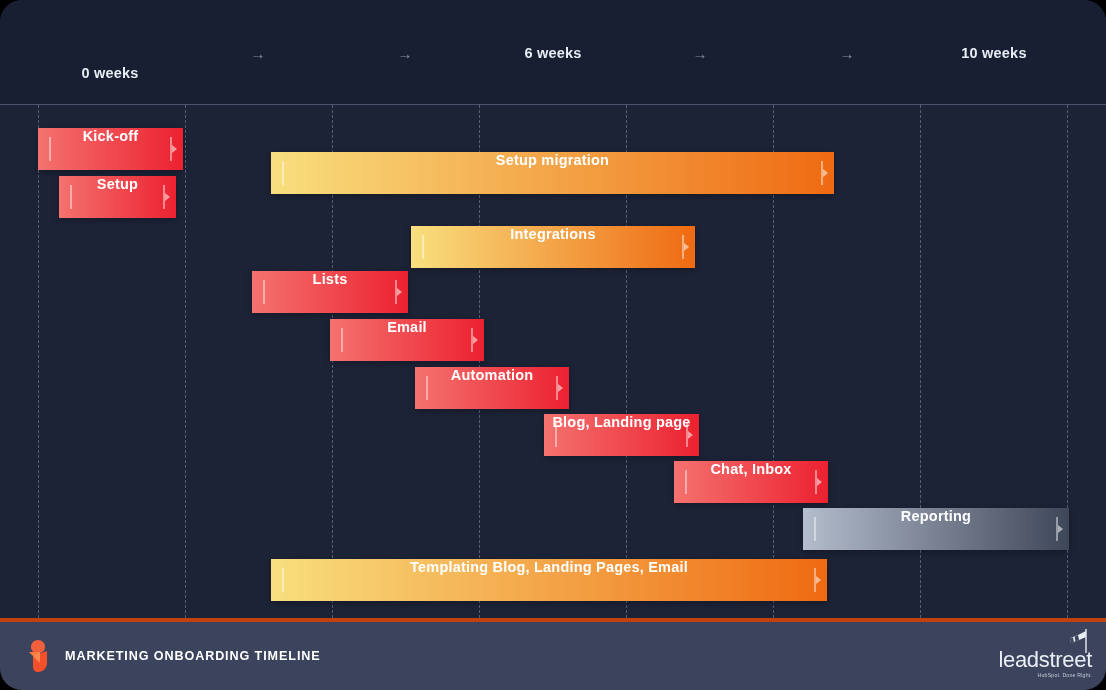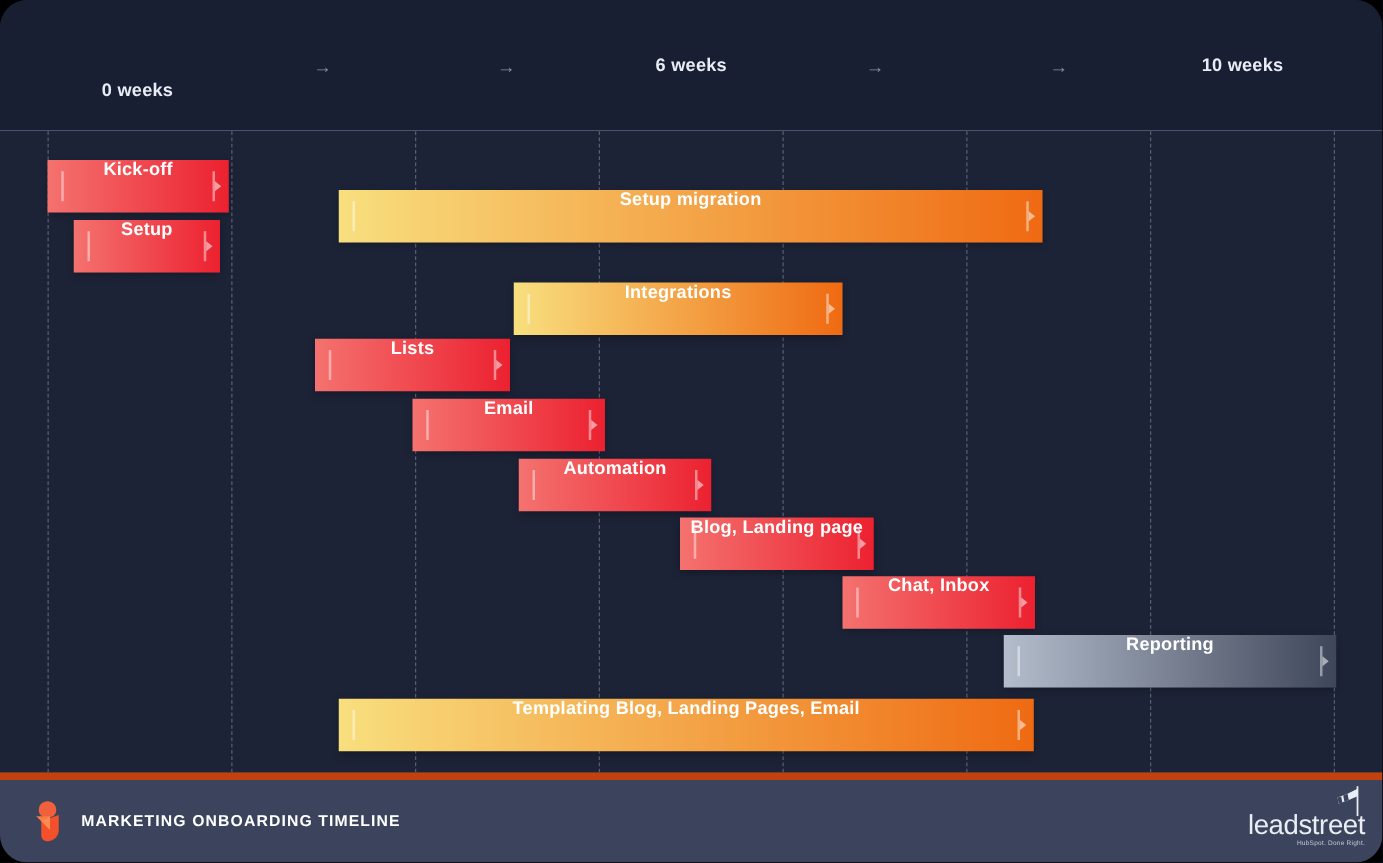--- a/index.html
+++ b/index.html
@@ -97,21 +97,21 @@
     border-top: 4px solid transparent;
     border-bottom: 4px solid transparent;
     border-left: 5px solid rgba(255,255,255,0.55);
   }
 
   
   #footer {
     position: absolute; left: 0; bottom: 0;
     width: 1106px; height: 72px;
     background: #3b445c;
-    border-top: 6px solid #c2410c;
+    border-top: 4px solid #c2410c;
     display: flex;
     align-items: center;
   }
   #footer-logo-mark {
     margin-left: 23px;
     width: 30px; height: 34px;
     position: relative;
   }
   #footer-title {
     margin-left: 12px;
@@ -179,21 +179,21 @@
       <div class="bar" style="left: 49px; width: 117px; top: 71px; background: linear-gradient(90deg, rgb(244, 114, 111) 0%, rgb(236, 33, 48) 100%); margin-left: 10px;">
         <span class="tick-start"></span>
         <span class="bar-label">Setup</span>
         <span class="tick-end"></span>
       </div>
       <div class="bar" style="left: 271px; width: 563px; top: 47px; background: linear-gradient(90deg, rgb(248, 223, 126) 0%, rgb(239, 106, 18) 100%);">
         <span class="tick-start"></span>
         <span class="bar-label">Setup migration</span>
         <span class="tick-end"></span>
       </div>
-      <div class="bar" style="left: 411px; width: 263px; top: 121px; background: linear-gradient(90deg, rgb(248, 223, 126) 0%, rgb(239, 106, 18) 100%);">
+      <div class="bar" style="left: 411px; width: 284px; top: 121px; background: linear-gradient(90deg, rgb(248, 223, 126) 0%, rgb(239, 106, 18) 100%);">
         <span class="tick-start"></span>
         <span class="bar-label">Integrations</span>
         <span class="tick-end"></span>
       </div>
       <div class="bar" style="left: 252px; width: 156px; top: 166px; background: linear-gradient(90deg, rgb(244, 114, 111) 0%, rgb(236, 33, 48) 100%);">
         <span class="tick-start"></span>
         <span class="bar-label">Lists</span>
         <span class="tick-end"></span>
       </div>
       <div class="bar" style="left: 330px; width: 154px; top: 214px; background: linear-gradient(90deg, rgb(244, 114, 111) 0%, rgb(236, 33, 48) 100%);">

